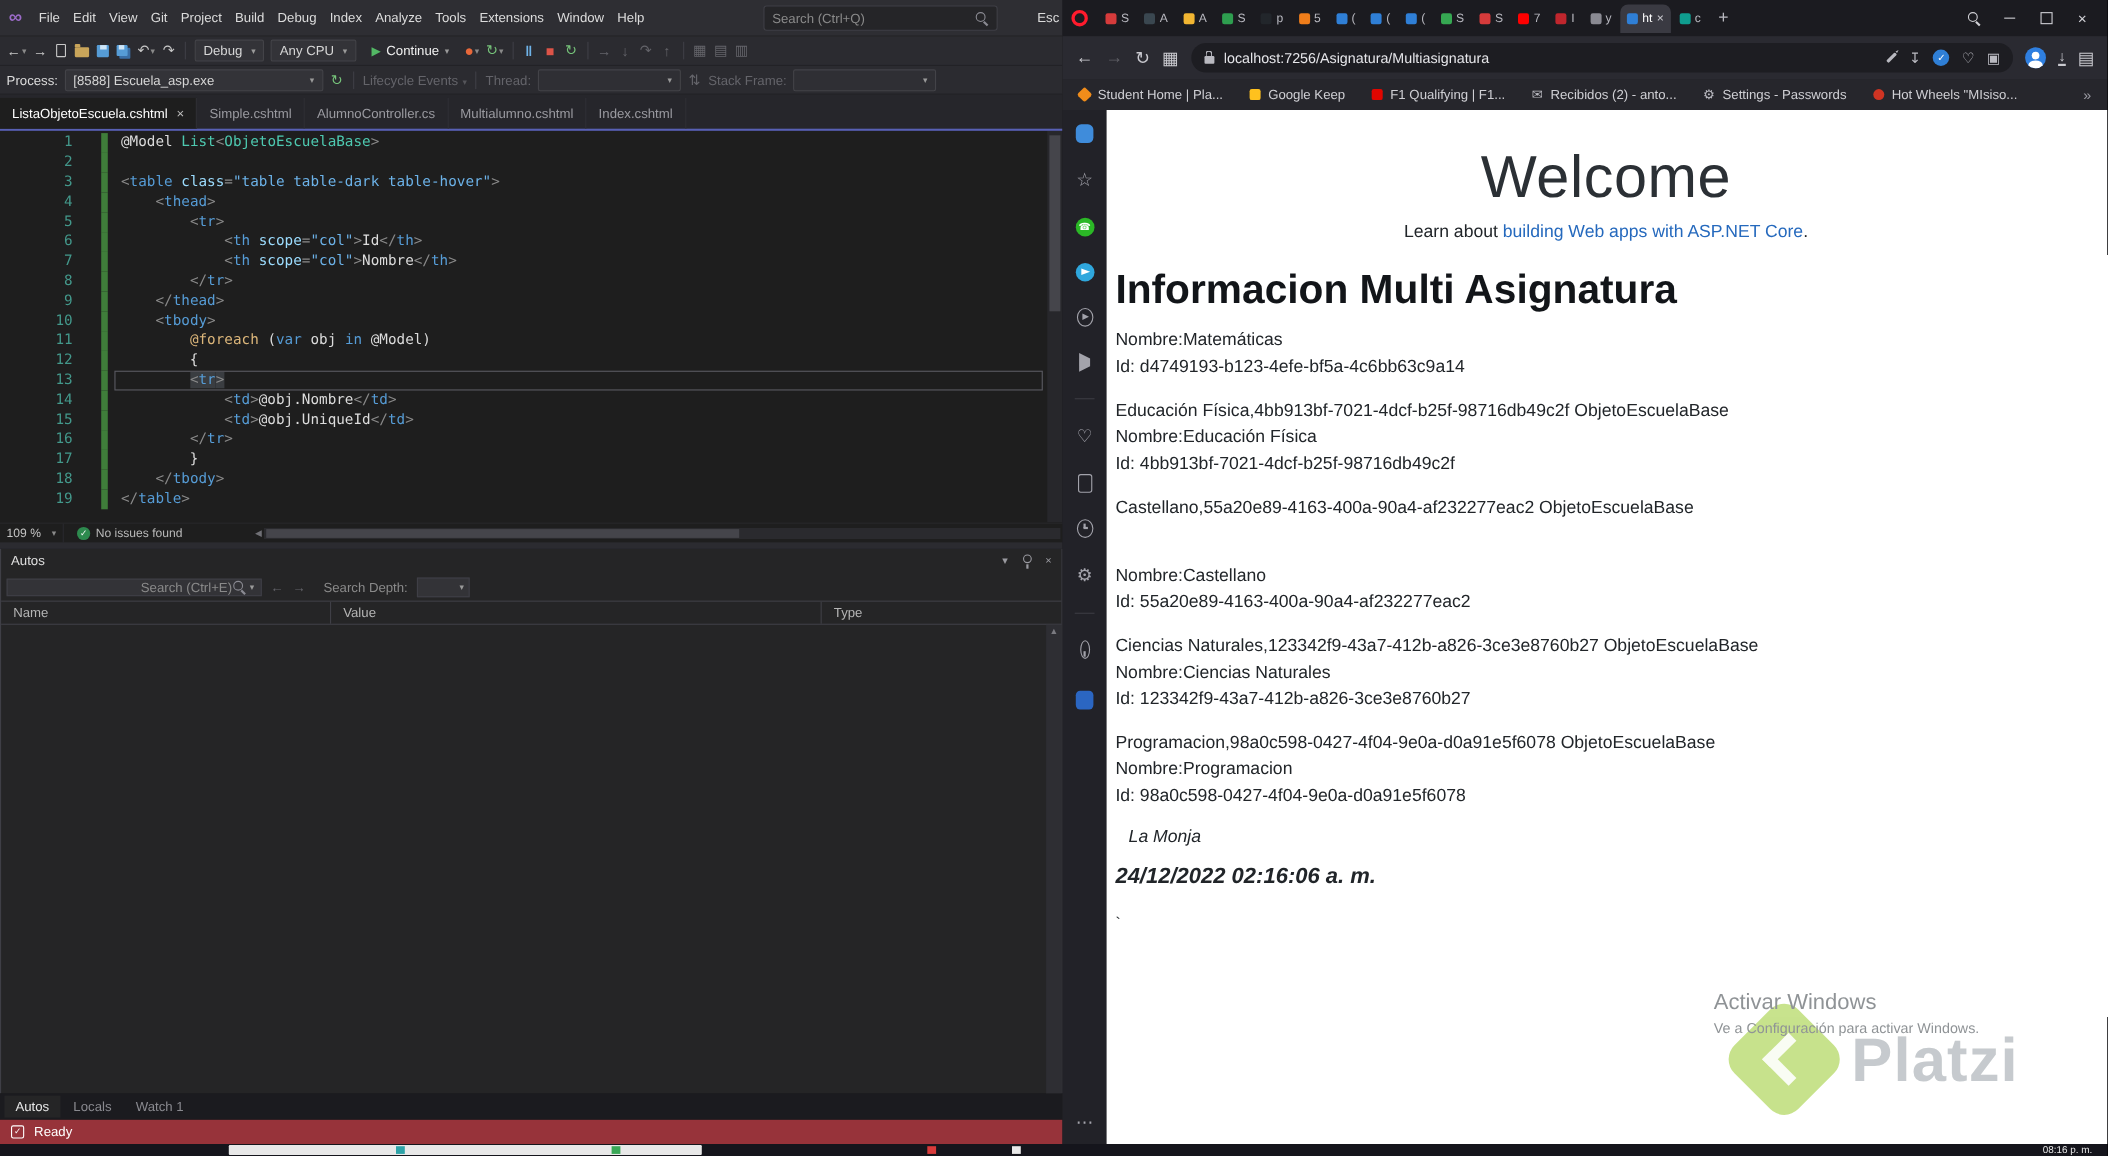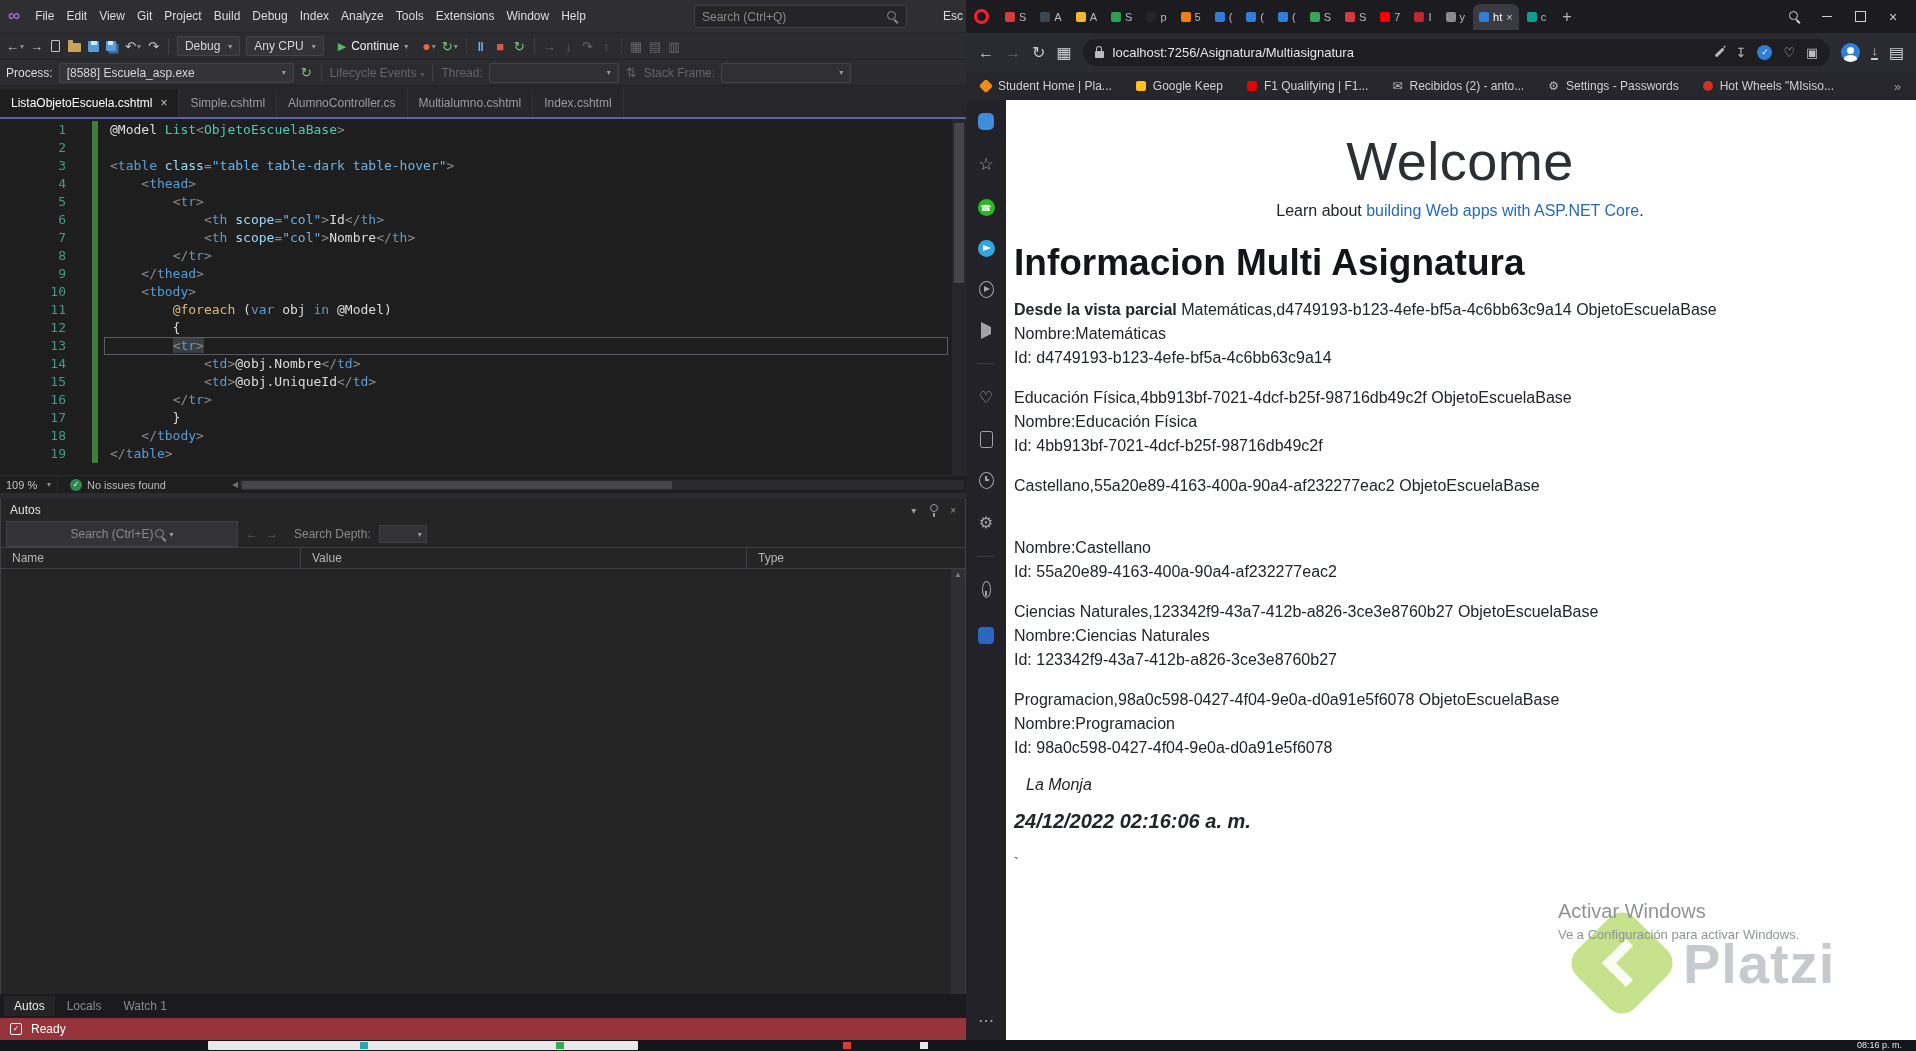--- a/index.html
+++ b/index.html
@@ -75,21 +75,21 @@
 
 .vs-splitter{flex:0 0 6px;background:#2b2b30}
 
 .vs-autos{flex:1;display:flex;flex-direction:column;background:#252526;border-left:1px solid #3f3f46;border-right:1px solid #3f3f46;min-height:0}
 .autos-title{flex:0 0 22px;display:flex;align-items:center;padding:0 9px;color:#e0e0e0;font-size:12px}
 .autos-title .spacer{flex:1}
 .ati{color:#9a9aa0;font-size:10px;margin-left:12px}
 .wpin{width:8px;height:8px;border:1.4px solid #9a9aa0;border-radius:50%;position:relative;margin-left:14px;margin-bottom:4px}
 .wpin::after{content:"";position:absolute;left:2.2px;top:8px;width:1.4px;height:4px;background:#9a9aa0}
 .autos-search{flex:0 0 25px;display:flex;align-items:center;gap:8px;padding:0 5px}
-.searchbox{width:232px;height:26px;background:#333337;border:1px solid #3f3f46;display:flex;align-items:center;justify-content:center;padding:0 6px;color:#8a8a8a;font-size:12px}
+.searchbox{width:232px;height:16px;background:#333337;border:1px solid #3f3f46;display:flex;align-items:center;justify-content:flex-end;padding:0 6px;color:#8a8a8a;font-size:12px}
 .sb-right{display:flex;align-items:center;gap:3px}
 .sb-right i{font-style:normal;font-size:8px;color:#9a9a9a}
 .navarrow{color:#64646a;font-size:12px}
 .depth-label{color:#8a8a8a;font-size:12px;margin-left:8px;white-space:nowrap}
 .depth-combo{width:48px;height:18px;background:#333337;border:1px solid #3f3f46;display:flex;justify-content:flex-end;align-items:center;padding:0 4px}
 .depth-combo i{font-style:normal;font-size:8px;color:#9a9a9a}
 .autos-header{flex:0 0 22px;display:flex;border-top:1px solid #3f3f46;border-bottom:1px solid #3f3f46;font-size:12px;color:#b5b5b5}
 .acol{display:flex;align-items:center;padding:0 11px;border-right:1px solid #3f3f46}
 .acol0{width:300px}.acol1{width:446px}.acol2{flex:1;border-right:none}
 .autos-body{flex:1;position:relative}
@@ -629,21 +629,20 @@
           <span class="sb t-dots bottom">⋯</span>
         </div>
 
       <main class="br-page">
         <h1 class="welcome">Welcome</h1>
         <p class="learn"><span>Learn about </span><a href="#">building Web apps with ASP.NET Core</a><span>.</span></p>
         <h2 class="infoh">Informacion Multi Asignatura</h2>
 
         <div id="records">
             <div class="record">
-              <div><b>Desde la vista parcial </b>Matemáticas,d4749193-b123-4efe-bf5a-4c6bb63c9a14 ObjetoEscuelaBase</div>
               <span style="display: block;">Nombre:Matemáticas</span>
               <span style="display: block;">Id: d4749193-b123-4efe-bf5a-4c6bb63c9a14</span>
             </div>
             <div class="record">
               <div>Educación Física,4bb913bf-7021-4dcf-b25f-98716db49c2f ObjetoEscuelaBase</div>
               <span style="display: block;">Nombre:Educación Física</span>
               <span style="display: block;">Id: 4bb913bf-7021-4dcf-b25f-98716db49c2f</span>
             </div>
             <div class="record">
               <div>Castellano,55a20e89-4163-400a-90a4-af232277eac2 ObjetoEscuelaBase</div>

